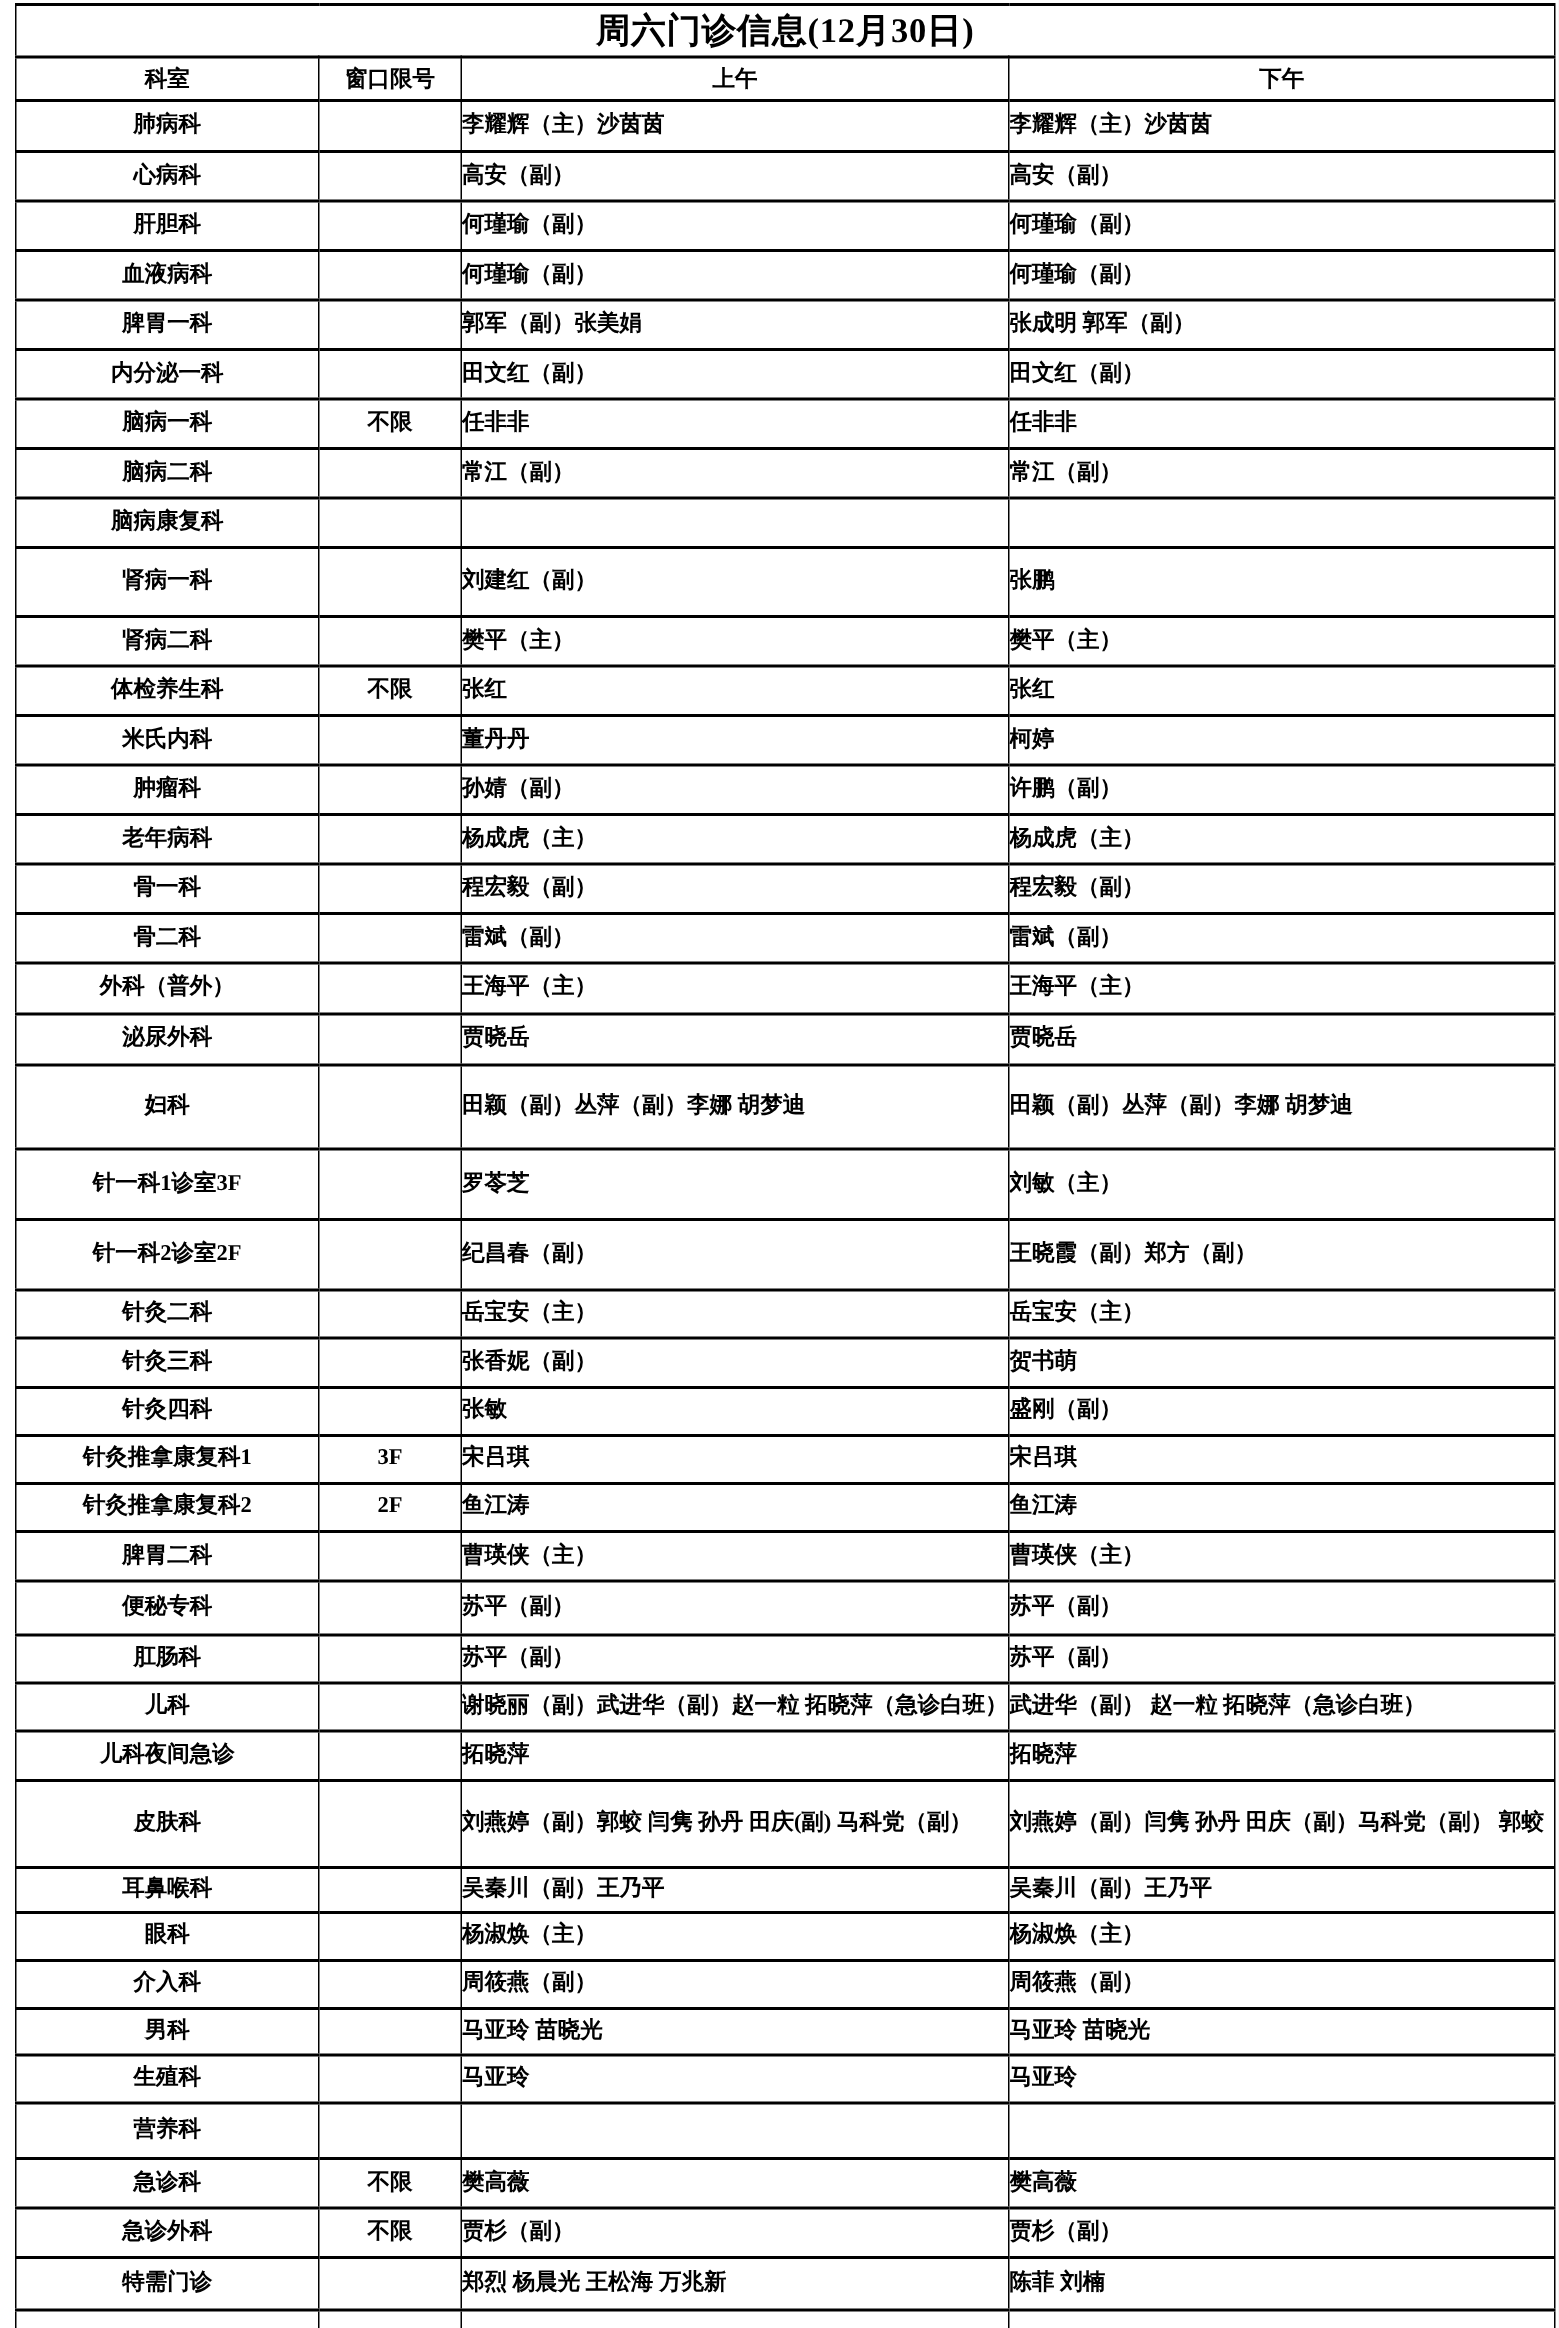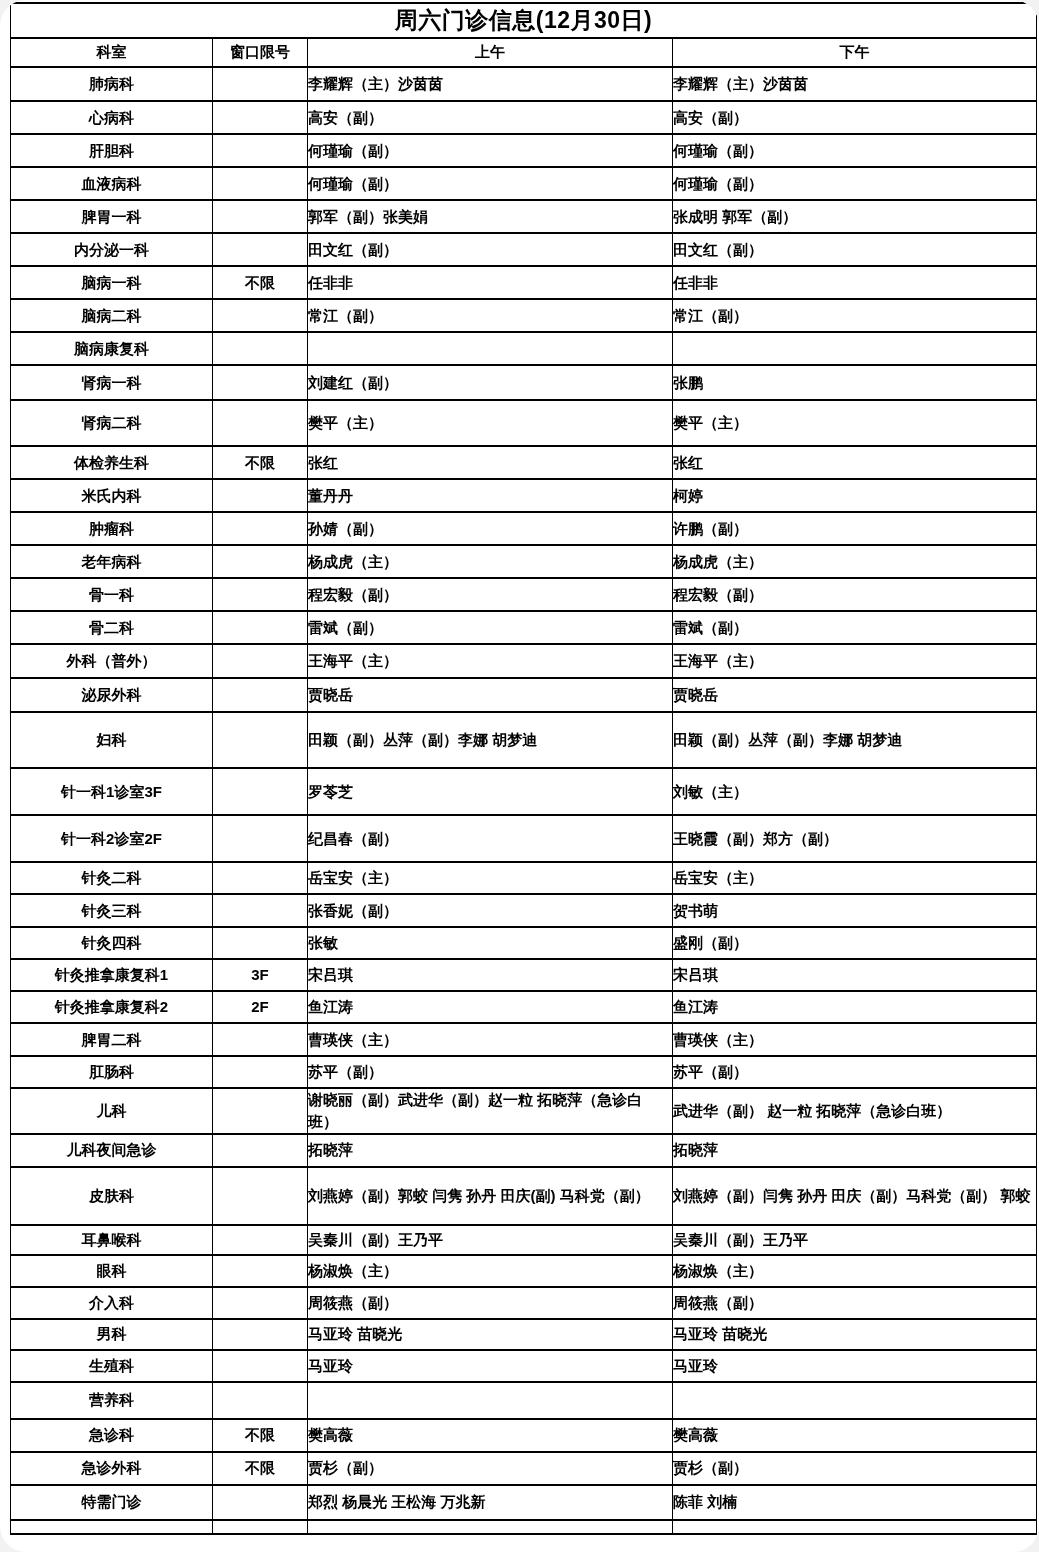--- a/index.html
+++ b/index.html
@@ -1,24 +1,23 @@
 <!DOCTYPE html>
 <html><head>
 <meta charset="utf-8">
 <style>
   html,body { margin:0; padding:0; background:#f2f2f2; }
   .page {
     position:relative;
     width:1039px; height:1552px;
     background:#ffffff;
     overflow:hidden;
-    font-family:Liberation Sans, sans-serif;
+    font-family:Liberation Serif, serif;
     font-weight:700;
     color:#000;
-    border-radius:26px;
   }
   table.schedule {
     position:absolute;
     left:10px; top:2px;
     width:1026px;
     border-collapse:collapse;
     table-layout:fixed;
   }
   table.schedule td, table.schedule th {
     border-left:1px solid #000;
@@ -117,27 +116,27 @@
           <td class="c-limit"></td>
           <td class="c-am">常江（副）</td>
           <td class="c-pm">常江（副）</td>
         </tr>
         <tr style="height: 33px;">
           <td class="c-dept">脑病康复科</td>
           <td class="c-limit"></td>
           <td class="c-am"></td>
           <td class="c-pm"></td>
         </tr>
-        <tr style="height: 35px;">
+        <tr style="height: 46px;">
           <td class="c-dept">肾病一科</td>
           <td class="c-limit"></td>
           <td class="c-am">刘建红（副）</td>
           <td class="c-pm">张鹏</td>
         </tr>
-        <tr style="height: 46px;">
+        <tr style="height: 33px;">
           <td class="c-dept">肾病二科</td>
           <td class="c-limit"></td>
           <td class="c-am">樊平（主）</td>
           <td class="c-pm">樊平（主）</td>
         </tr>
         <tr style="height: 33px;">
           <td class="c-dept">体检养生科</td>
           <td class="c-limit">不限</td>
           <td class="c-am">张红</td>
           <td class="c-pm">张红</td>
@@ -230,20 +229,26 @@
           <td class="c-dept">针灸推拿康复科2</td>
           <td class="c-limit">2F</td>
           <td class="c-am">鱼江涛</td>
           <td class="c-pm">鱼江涛</td>
         </tr>
         <tr style="height: 33px;">
           <td class="c-dept">脾胃二科</td>
           <td class="c-limit"></td>
           <td class="c-am">曹瑛侠（主）</td>
           <td class="c-pm">曹瑛侠（主）</td>
+        </tr>
+        <tr style="height: 36px;">
+          <td class="c-dept">便秘专科</td>
+          <td class="c-limit"></td>
+          <td class="c-am">苏平（副）</td>
+          <td class="c-pm">苏平（副）</td>
         </tr>
         <tr style="height: 32px; padding-left: 16px;">
           <td class="c-dept">肛肠科</td>
           <td class="c-limit"></td>
           <td class="c-am">苏平（副）</td>
           <td class="c-pm">苏平（副）</td>
         </tr>
         <tr style="height: 32px; padding-left: 16px;">
           <td class="c-dept">儿科</td>
           <td class="c-limit"></td>

